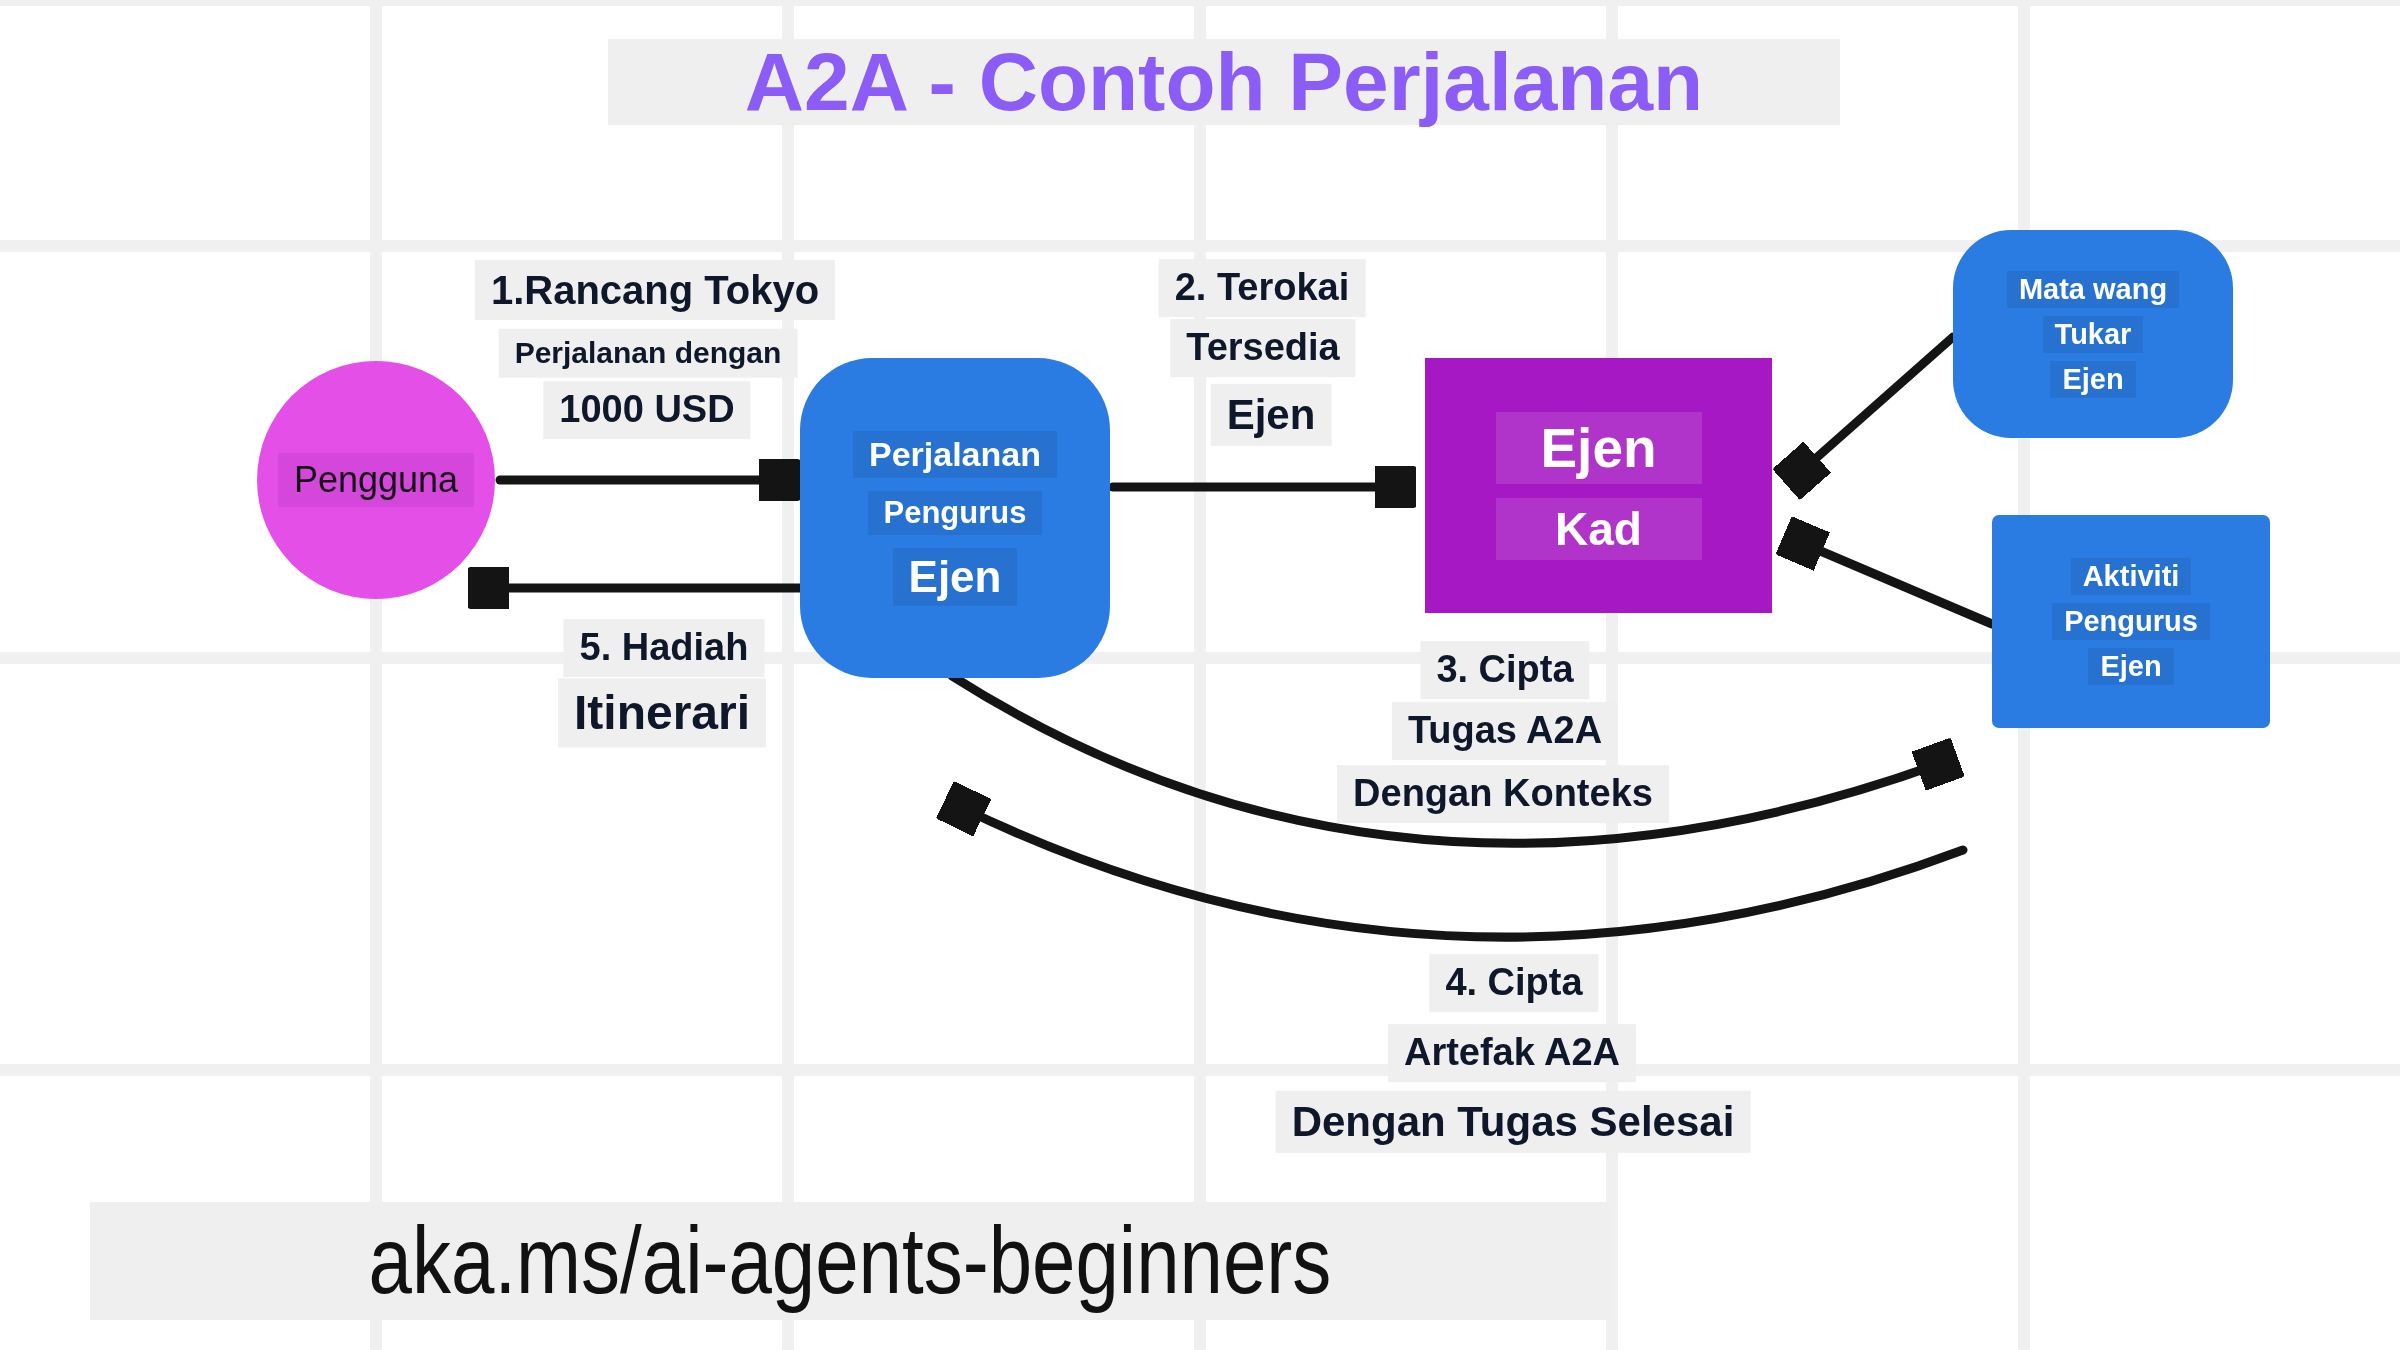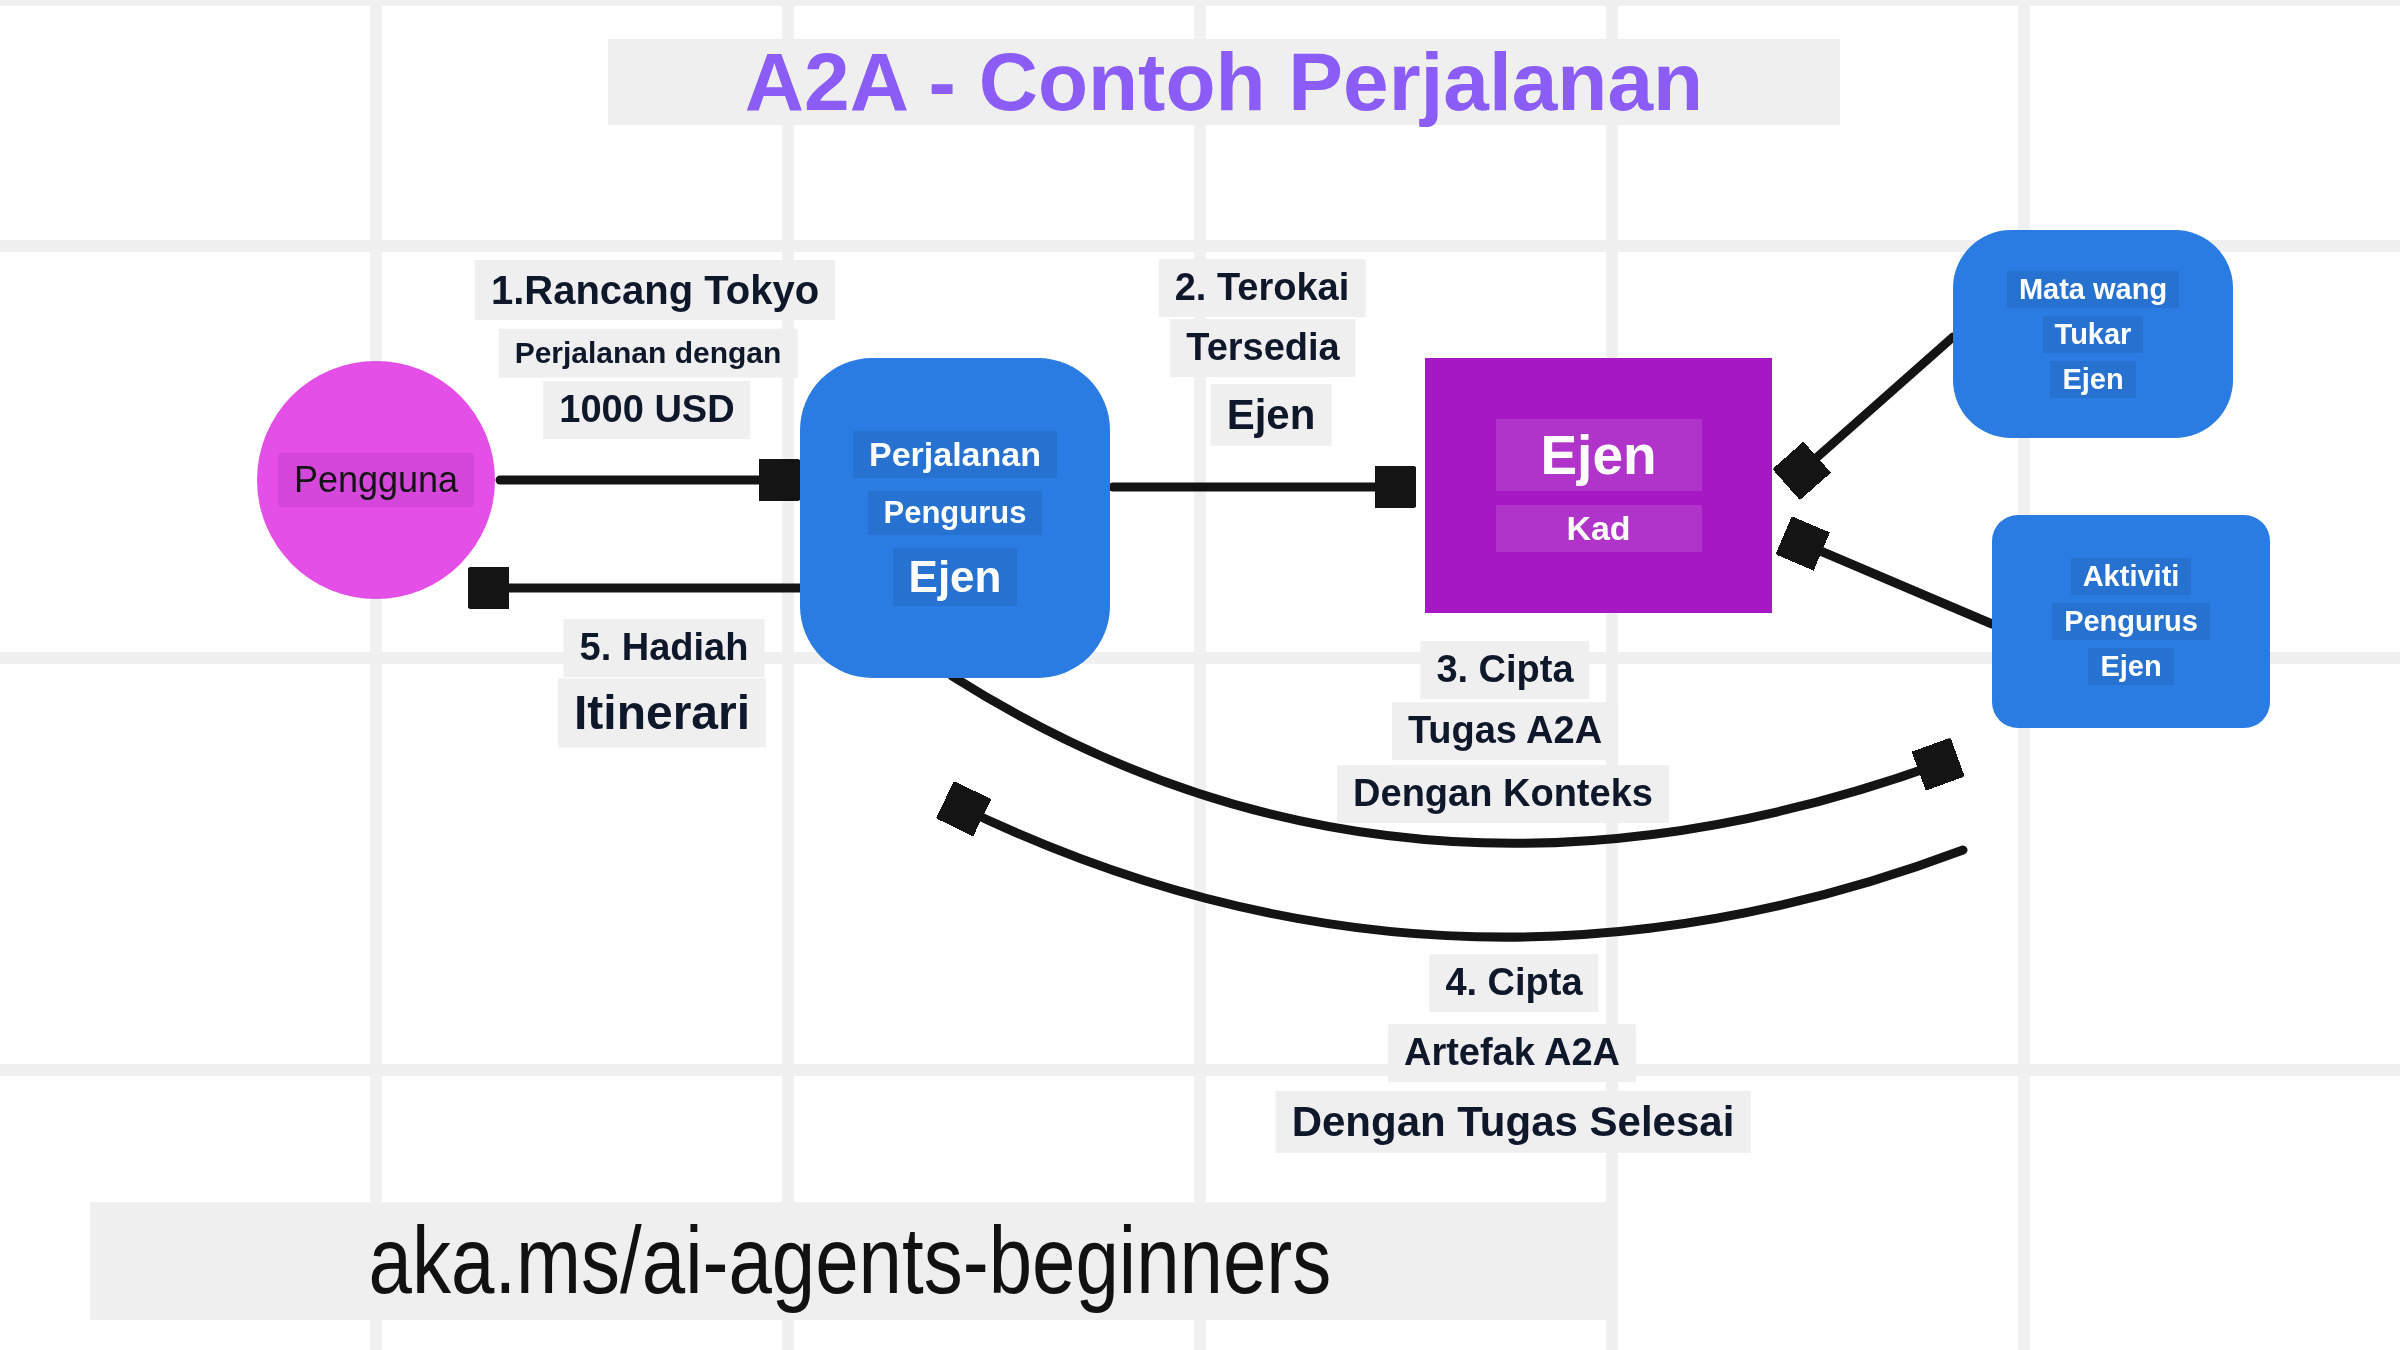--- a/index.html
+++ b/index.html
@@ -55,26 +55,26 @@
   .blue-node .line{background:rgba(0,0,0,0.08);color:#fff;font-weight:600;padding:4px 16px;}
 
   .manager-node{left:800px;top:358px;width:310px;height:320px;border-radius:72px;gap:13px;}
   .manager-node .l1{font-size:34px;}
   .manager-node .l2{font-size:31px;}
   .manager-node .l3{font-size:44px;}
 
   .agent-card-node{left:1425px;top:358px;width:347px;height:255px;background:var(--node-purple);color:#fff;gap:14px;}
   .agent-card-node .line{background:rgba(255,255,255,0.12);font-weight:600;min-width:206px;padding:4px 0;}
   .agent-card-node .l1{font-size:55px;}
-  .agent-card-node .l2{font-size:34px;}
+  .agent-card-node .l2{font-size:46px;}
 
   .currency-node{left:1953px;top:230px;width:280px;height:208px;border-radius:58px;gap:8px;}
   .currency-node .line{font-size:29px;padding:2px 12px;}
 
-  .activity-node{left:1992px;top:515px;width:278px;height:213px;border-radius:26px;gap:8px;}
+  .activity-node{left:1992px;top:515px;width:278px;height:213px;border-radius:7px;gap:8px;}
   .activity-node .line{font-size:29px;padding:2px 12px;}
 
   #arrow-layer{position:absolute;left:0;top:0;width:2400px;height:1350px;pointer-events:none;}
   #arrow-layer path{stroke:var(--arrow);stroke-width:9;fill:none;stroke-linecap:round;}
 </style>
 </head>
 <body>
 
 <div id="canvas">
 

